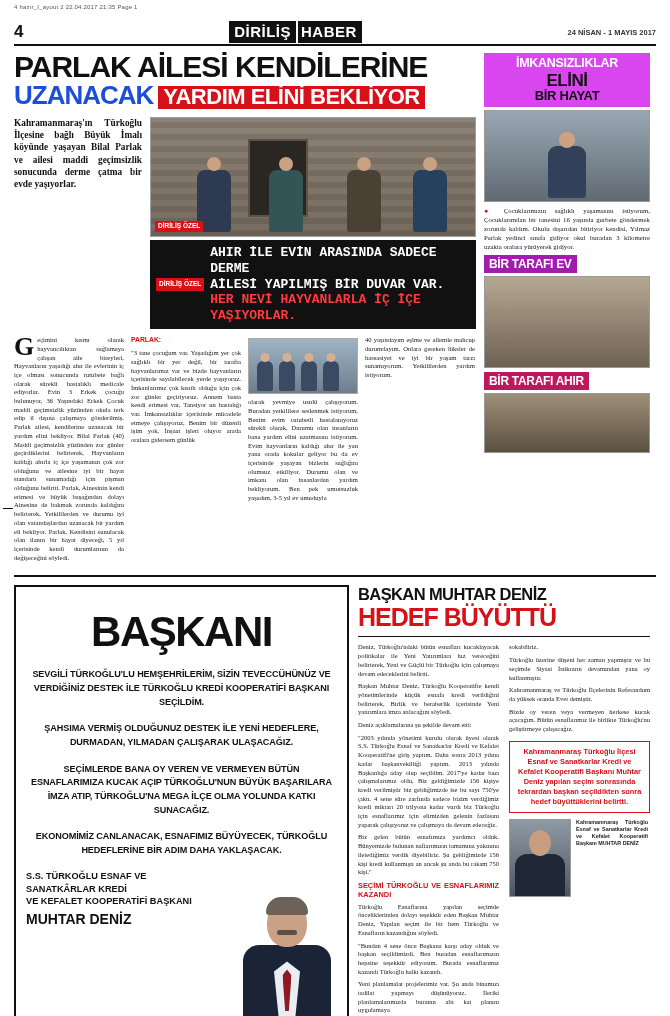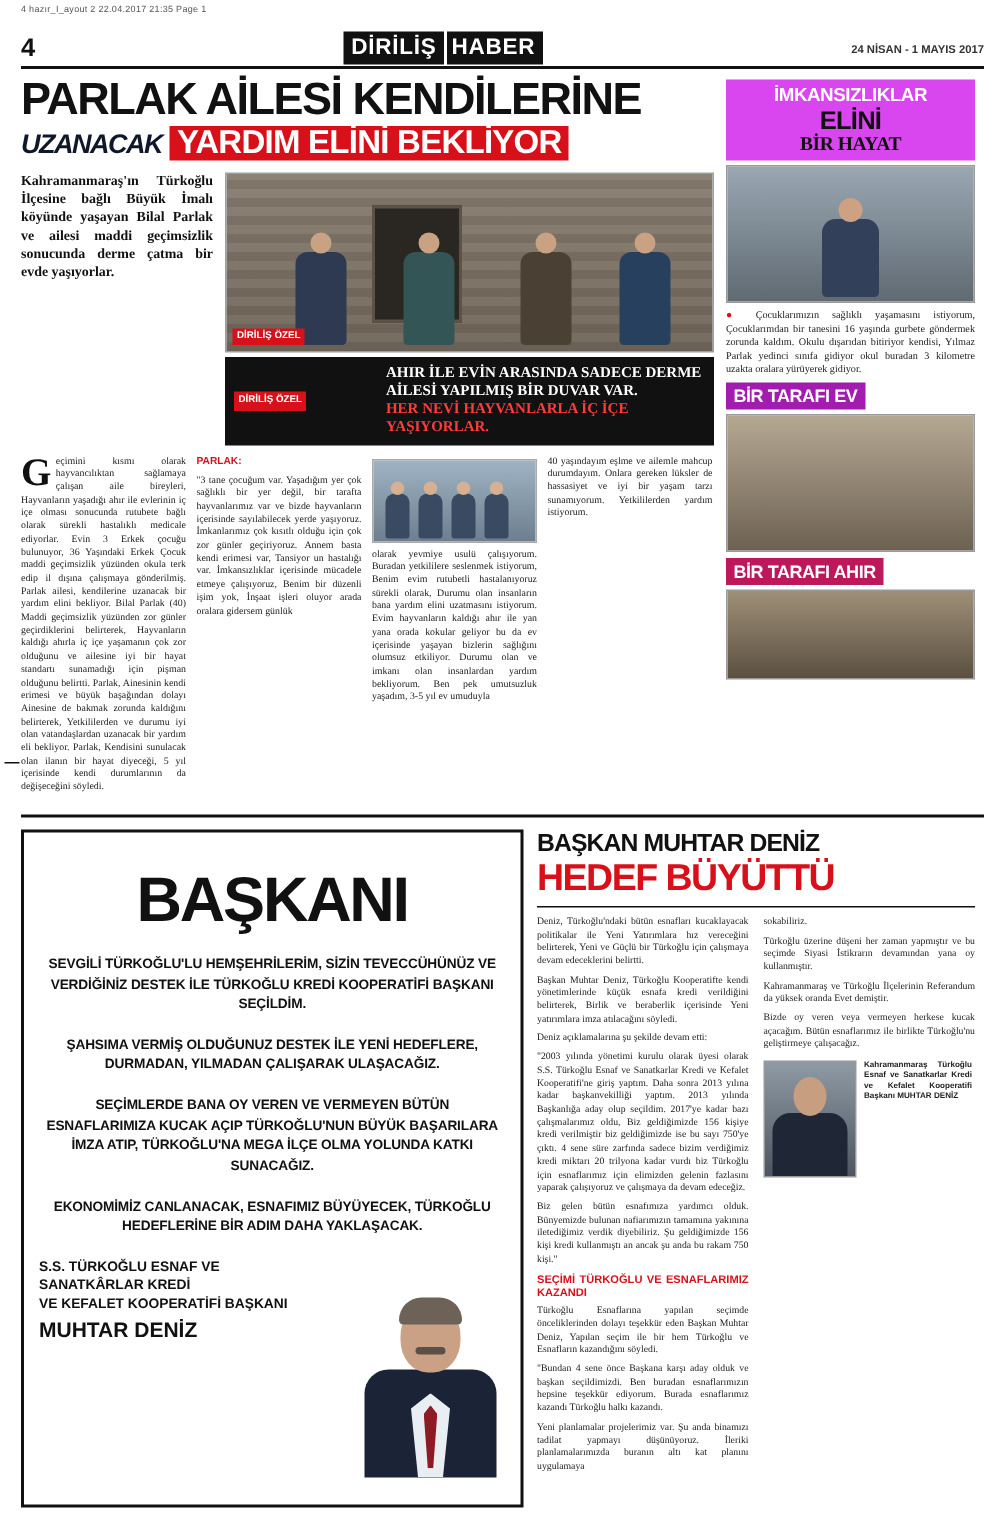--- a/index.html
+++ b/index.html
@@ -54,21 +54,21 @@
 
   .headline-block { line-height:0.92; }
   .hl1 {
     font-family:"Liberation Sans", sans-serif;
     font-weight:bold; font-size:30px; letter-spacing:-1px;
     color:#111; text-transform:uppercase;
   }
   .hl2row { display:flex; align-items:baseline; gap:5px; margin-top:3px; }
   .hl2a {
     font-family:"Liberation Sans", sans-serif;
-    font-weight:bold; font-size:18px; letter-spacing:-1px; color:#0f172a;font-style:italic;
+    font-weight:bold; font-size:26px; letter-spacing:-1px; color:#1d4ed8;
   }
   .hl2b {
     font-family:"Liberation Sans", sans-serif;
     font-weight:bold; font-size:22px; letter-spacing:-.5px;
     color:#fff; background:#d8101a; padding:1px 5px 2px 5px;
   }
 
   
   .lede-row { display:flex; gap:8px; margin-top:8px; }
   .lede {
@@ -115,22 +115,22 @@
     margin-top:3px; margin-left:136px; width:326px;
     background:#111; color:#fff; display:flex; align-items:center; gap:6px;
     padding:5px 6px;
   }
   .capbar .cb-logo {
     background:#d8101a; color:#fff; font-family:"Liberation Sans", sans-serif;
     font-weight:bold; font-size:6.5px; line-height:1.05; padding:3px 3px; text-align:center;
     white-space:nowrap;
   }
   .capbar .cb-text {
-    font-family:Liberation Serif, serif; font-weight:bold;
-    font-size:10px; line-height:1.22; color:#fff;margin-left:47px;
+    font-family:Liberation Mono, monospace; font-weight:bold;
+    font-size:13px; line-height:1.22; color:#fff;
   }
   .capbar .cb-text .red { color:#ff3b3b; }
 
   
   .cols4 { display:flex; gap:7px; margin-top:7px; }
   .col {
     width:110px;
     font-family:"Liberation Serif", serif;
     font-size:6.6px; line-height:1.32; text-align:justify; color:#1a1a1a;
   }
@@ -166,21 +166,21 @@
   }
   .rail-top .r1 {
     font-family:"Liberation Sans", sans-serif; font-weight:bold; font-size:12.5px;
     letter-spacing:-.3px;
   }
   .rail-top .r2 {
     font-family:"Liberation Sans", sans-serif; font-weight:bold; font-size:17px;
     color:#111; margin-top:2px; letter-spacing:-.5px;
   }
   .rail-top .r3 {
-    font-family:Liberation Serif, serif; font-weight:bold; font-size:13px;
+    font-family:Liberation Sans, sans-serif; font-weight:bold; font-size:13px;
     color:#111; letter-spacing:-.3px;
   }
   .rail-photo {
     width:100%; height:92px; margin-top:3px; border:1px solid #999;
     background:linear-gradient(180deg,#9aa7b2 0%, #5f6a73 100%);
     position:relative; overflow:hidden;
   }
   .rail-photo.alt { background:linear-gradient(180deg,#b5a893 0%, #6d6152 100%); }
   .rail-photo.alt2 { background:linear-gradient(180deg,#9e8f78 0%, #5b5040 100%); }
   .rp-fig {
@@ -456,20 +456,21 @@
           <p>"Bundan 4 sene önce Başkana karşı aday olduk ve başkan seçildimizdi. Ben buradan esnaflarımızın hepsine teşekkür ediyorum. Burada esnaflarımız kazandı Türkoğlu halkı kazandı.</p>
           <p>Yeni planlamalar projelerimiz var. Şu anda binamızı tadilat yapmayı düşünüyoruz. İleriki planlamalarımızda buranın altı kat planını uygulamaya</p>
         </div>
 
         <div class="bcol">
           <p>sokabiliriz.</p>
           <p>Türkoğlu üzerine düşeni her zaman yapmıştır ve bu seçimde Siyasi İstikrarın devamından yana oy kullanmıştır.</p>
           <p>Kahramanmaraş ve Türkoğlu İlçelerinin Referandum da yüksek oranda Evet demiştir.</p>
           <p>Bizde oy veren veya vermeyen herkese kucak açacağım. Bütün esnaflarımız ile birlikte Türkoğlu'nu geliştirmeye çalışacağız.</p>
 
+          <div class="redbox">Kahramanmaraş Türkoğlu İlçesi Esnaf ve Sanatkarlar Kredi ve Kefalet Kooperatifi Başkanı Muhtar Deniz yapılan seçim sonrasında tekrardan başkan seçildikten sonra hedef büyüttüklerini belirtti.</div>
 
           <div class="mini-photo-row">
             <div class="mini-photo">
               <div class="b"></div>
                 <div class="h"></div>
             </div>
             <div class="mini-cap">Kahramanmaraş Türkoğlu Esnaf ve Sanatkarlar Kredi ve Kefalet Kooperatifi Başkanı MUHTAR DENİZ</div>
           </div>
         </div>
       </div>

